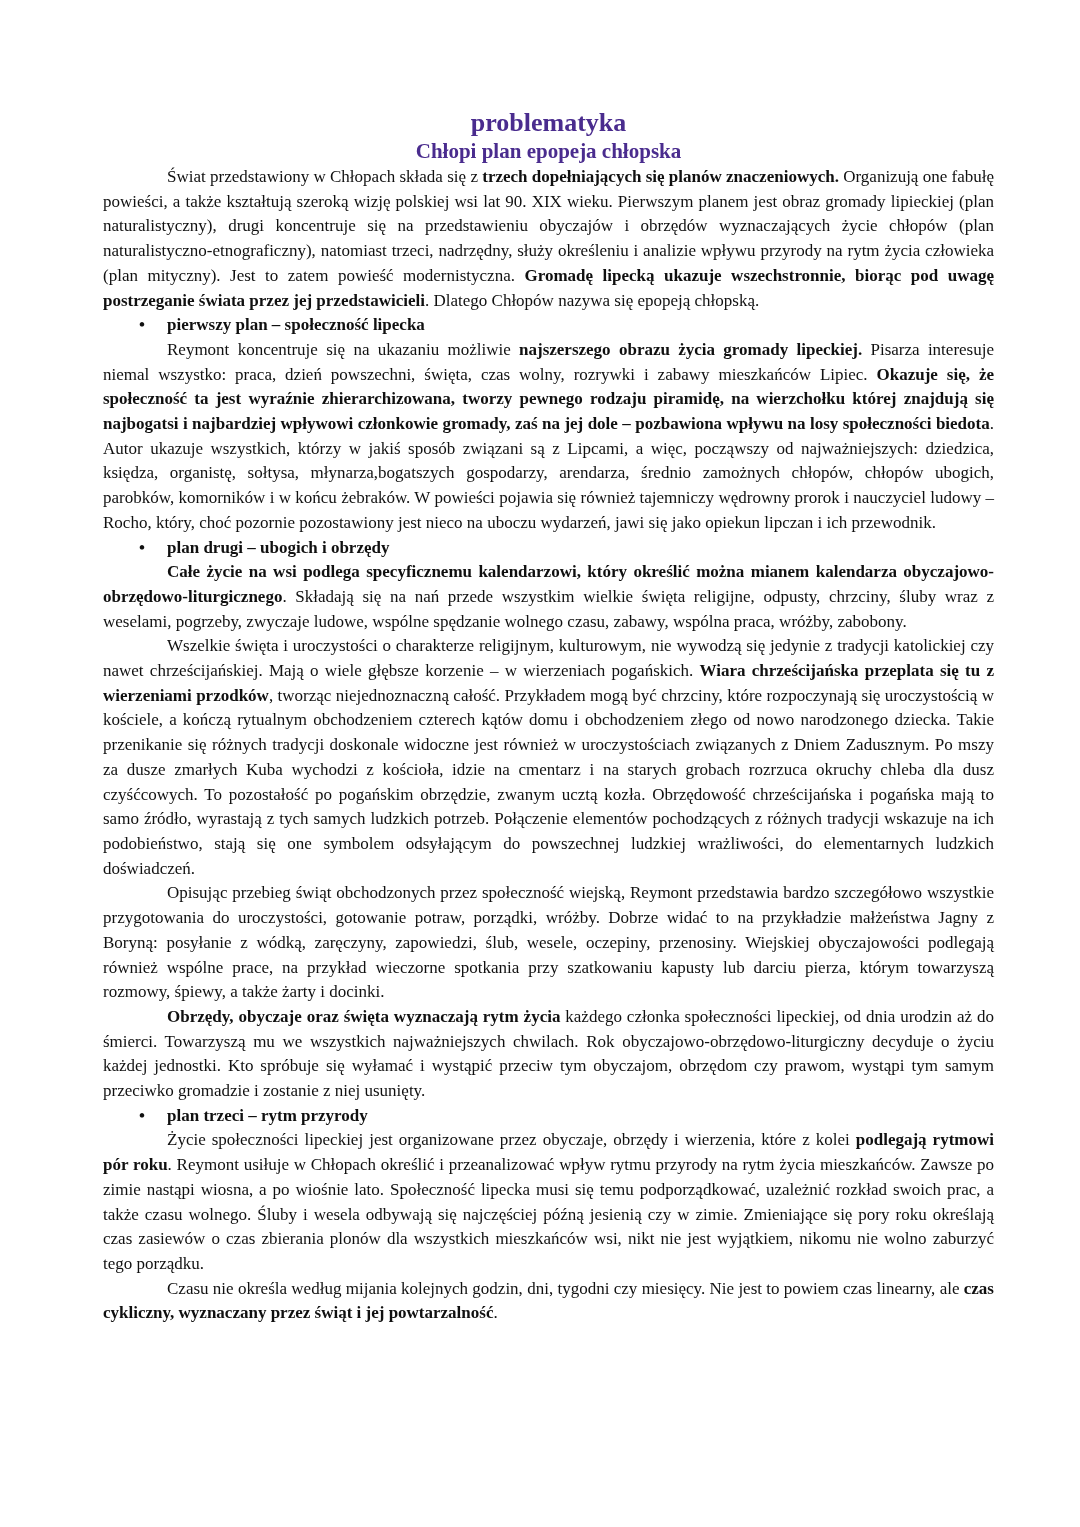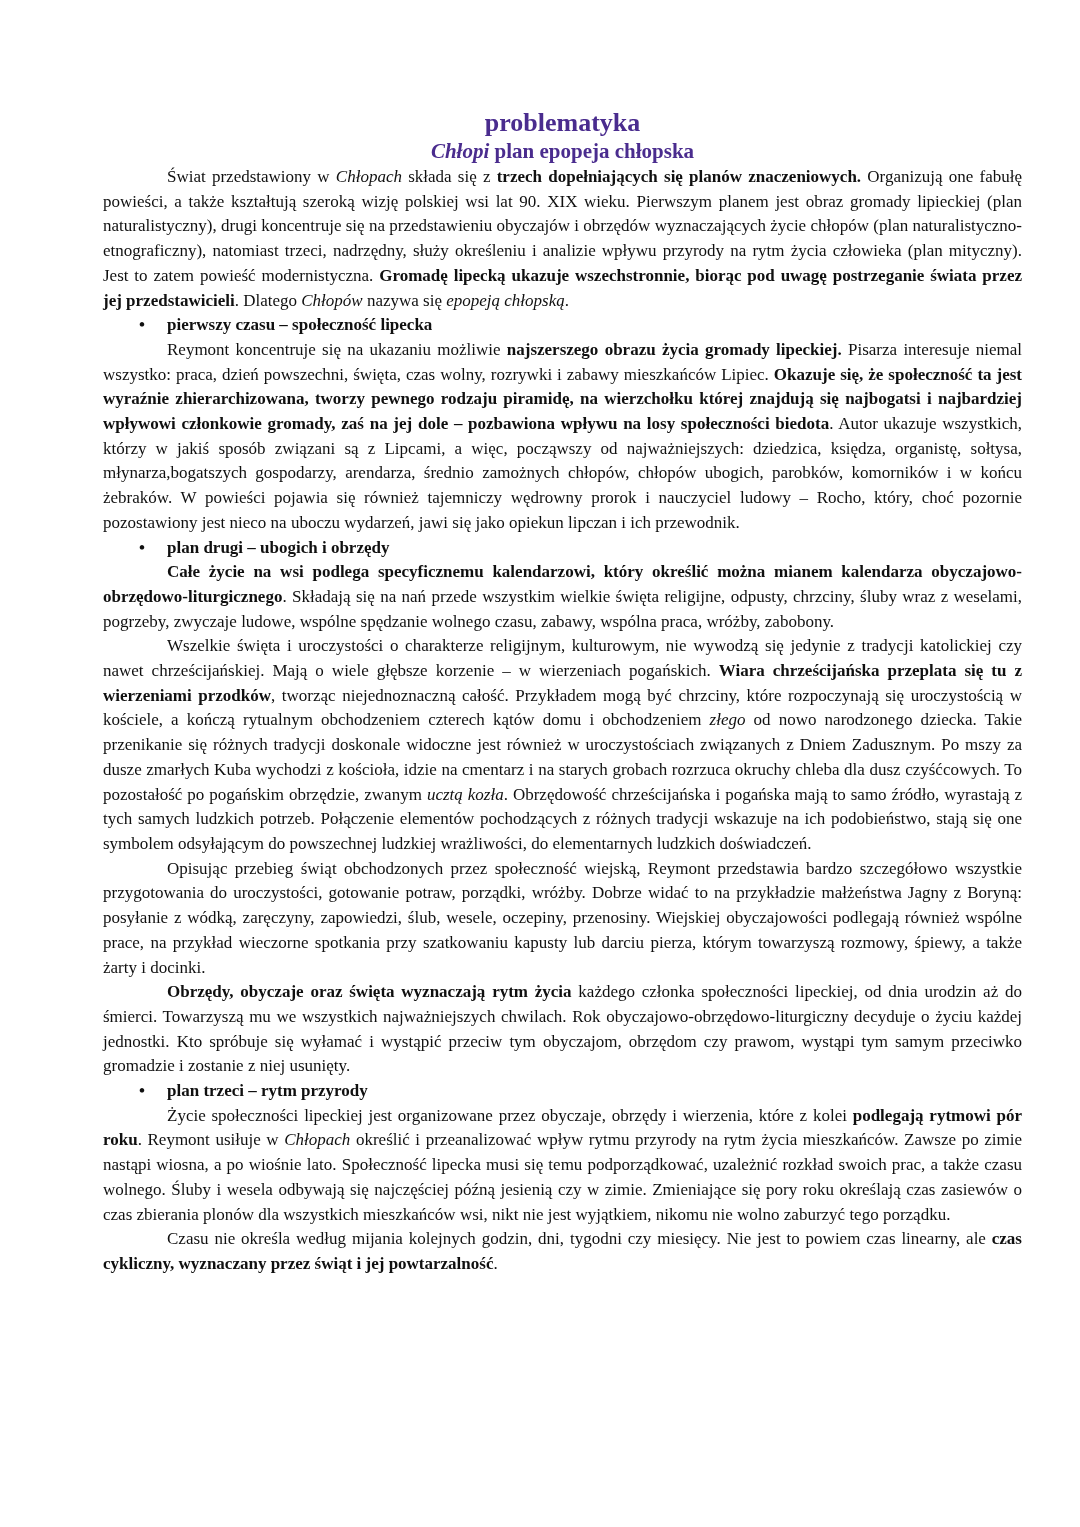--- a/index.html
+++ b/index.html
@@ -8,21 +8,21 @@
     height: 1527px;
     background: var(--paper, #ffffff);
     color: var(--ink, #101010);
     font-family: "Liberation Serif", serif;
     overflow: hidden;
   }
   .page {
     box-sizing: border-box;
     width: 1080px;
     height: 1295px;
-    padding: 108px 58px 40px 103px;
+    padding: 108px 86px 40px 103px;
     background: var(--paper, #ffffff);
   }
   .block {
     font-size: 17px;
     line-height: 24.7px;
     text-align: justify;
     margin: 0;
   }
   .heading1 {
     text-align: center;
@@ -44,31 +44,31 @@
     padding-left: 64px;
     text-align: left;
     font-weight: 700;
   }
   .bullet .marker {
     position: absolute;
     left: 36px;
     top: 0;
   }
   .b { font-weight: 700; }
-  .i { font-style: italic; }
+  .i { }
 </style>
 </head>
 <body>
 
 <div class="page">
   <main>
       <div class="block heading1"><span>problematyka</span></div>
       <div class="block heading2"><span class="i">Chłopi</span><span> plan epopeja chłopska</span></div>
       <div class="block paragraph"><span>Świat przedstawiony w </span><span class="i">Chłopach</span><span> składa się z </span><span class="b">trzech dopełniających się planów znaczeniowych.</span><span> Organizują one fabułę powieści, a także kształtują szeroką wizję polskiej wsi lat 90. XIX wieku. Pierwszym planem jest obraz gromady lipieckiej (plan naturalistyczny), drugi koncentruje się na przedstawieniu obyczajów i obrzędów wyznaczających życie chłopów (plan naturalistyczno-etnograficzny), natomiast trzeci, nadrzędny, służy określeniu i analizie wpływu przyrody na rytm życia człowieka (plan mityczny). Jest to zatem powieść modernistyczna. </span><span class="b">Gromadę lipecką ukazuje wszechstronnie, biorąc pod uwagę postrzeganie świata przez jej przedstawicieli</span><span>. Dlatego </span><span class="i">Chłopów</span><span> nazywa się </span><span class="i">epopeją chłopską</span><span>.</span></div>
-      <div class="block bullet"><span class="marker">•</span><span>pierwszy czasu – społeczność lipecka</span></div>
+      <div class="block bullet"><span class="marker">•</span><span>pierwszy plan – społeczność lipecka</span></div>
       <div class="block paragraph"><span>Reymont koncentruje się na ukazaniu możliwie </span><span class="b">najszerszego obrazu życia gromady lipeckiej.</span><span> Pisarza interesuje niemal wszystko: praca, dzień powszechni, święta, czas wolny, rozrywki i zabawy mieszkańców Lipiec. </span><span class="b">Okazuje się, że społeczność ta jest wyraźnie zhierarchizowana, tworzy pewnego rodzaju piramidę, na wierzchołku której znajdują się najbogatsi i najbardziej wpływowi członkowie gromady, zaś na jej dole – pozbawiona wpływu na losy społeczności biedota</span><span>. Autor ukazuje wszystkich, którzy w jakiś sposób związani są z Lipcami, a więc, począwszy od najważniejszych: dziedzica, księdza, organistę, sołtysa, młynarza,bogatszych gospodarzy, arendarza, średnio zamożnych chłopów, chłopów ubogich, parobków, komorników i w końcu żebraków. W powieści pojawia się również tajemniczy wędrowny prorok i nauczyciel ludowy – Rocho, który, choć pozornie pozostawiony jest nieco na uboczu wydarzeń, jawi się jako opiekun lipczan i ich przewodnik.</span></div>
       <div class="block bullet"><span class="marker">•</span><span>plan drugi – ubogich i obrzędy</span></div>
       <div class="block paragraph"><span class="b">Całe życie na wsi podlega specyficznemu kalendarzowi, który określić można mianem kalendarza obyczajowo-obrzędowo-liturgicznego</span><span>. Składają się na nań przede wszystkim wielkie święta religijne, odpusty, chrzciny, śluby wraz z weselami, pogrzeby, zwyczaje ludowe, wspólne spędzanie wolnego czasu, zabawy, wspólna praca, wróżby, zabobony.</span></div>
       <div class="block paragraph"><span>Wszelkie święta i uroczystości o charakterze religijnym, kulturowym, nie wywodzą się jedynie z tradycji katolickiej czy nawet chrześcijańskiej. Mają o wiele głębsze korzenie – w wierzeniach pogańskich. </span><span class="b">Wiara chrześcijańska przeplata się tu z wierzeniami przodków</span><span>, tworząc niejednoznaczną całość. Przykładem mogą być chrzciny, które rozpoczynają się uroczystością w kościele, a kończą rytualnym obchodzeniem czterech kątów domu i obchodzeniem </span><span class="i">złego</span><span> od nowo narodzonego dziecka. Takie przenikanie się różnych tradycji doskonale widoczne jest również w uroczystościach związanych z Dniem Zadusznym. Po mszy za dusze zmarłych Kuba wychodzi z kościoła, idzie na cmentarz i na starych grobach rozrzuca okruchy chleba dla dusz czyśćcowych. To pozostałość po pogańskim obrzędzie, zwanym </span><span class="i">ucztą kozła</span><span>. Obrzędowość chrześcijańska i pogańska mają to samo źródło, wyrastają z tych samych ludzkich potrzeb. Połączenie elementów pochodzących z różnych tradycji wskazuje na ich podobieństwo, stają się one symbolem odsyłającym do powszechnej ludzkiej wrażliwości, do elementarnych ludzkich doświadczeń.</span></div>
       <div class="block paragraph"><span>Opisując przebieg świąt obchodzonych przez społeczność wiejską, Reymont przedstawia bardzo szczegółowo wszystkie przygotowania do uroczystości, gotowanie potraw, porządki, wróżby. Dobrze widać to na przykładzie małżeństwa Jagny z Boryną: posyłanie z wódką, zaręczyny, zapowiedzi, ślub, wesele, oczepiny, przenosiny. Wiejskiej obyczajowości podlegają również wspólne prace, na przykład wieczorne spotkania przy szatkowaniu kapusty lub darciu pierza, którym towarzyszą rozmowy, śpiewy, a także żarty i docinki.</span></div>
       <div class="block paragraph"><span class="b">Obrzędy, obyczaje oraz święta wyznaczają rytm życia</span><span> każdego członka społeczności lipeckiej, od dnia urodzin aż do śmierci. Towarzyszą mu we wszystkich najważniejszych chwilach. Rok obyczajowo-obrzędowo-liturgiczny decyduje o życiu każdej jednostki. Kto spróbuje się wyłamać i wystąpić przeciw tym obyczajom, obrzędom czy prawom, wystąpi tym samym przeciwko gromadzie i zostanie z niej usunięty.</span></div>
       <div class="block bullet"><span class="marker">•</span><span>plan trzeci – rytm przyrody</span></div>
       <div class="block paragraph"><span>Życie społeczności lipeckiej jest organizowane przez obyczaje, obrzędy i wierzenia, które z kolei </span><span class="b">podlegają rytmowi pór roku</span><span>. Reymont usiłuje w </span><span class="i">Chłopach</span><span> określić i przeanalizować wpływ rytmu przyrody na rytm życia mieszkańców. Zawsze po zimie nastąpi wiosna, a po wiośnie lato. Społeczność lipecka musi się temu podporządkować, uzależnić rozkład swoich prac, a także czasu wolnego. Śluby i wesela odbywają się najczęściej późną jesienią czy w zimie. Zmieniające się pory roku określają czas zasiewów o czas zbierania plonów dla wszystkich mieszkańców wsi, nikt nie jest wyjątkiem, nikomu nie wolno zaburzyć tego porządku.</span></div>
       <div class="block paragraph"><span>Czasu nie określa według mijania kolejnych godzin, dni, tygodni czy miesięcy. Nie jest to powiem czas linearny, ale </span><span class="b">czas cykliczny, wyznaczany przez świąt i jej powtarzalność</span><span>.</span></div>
     </main>

